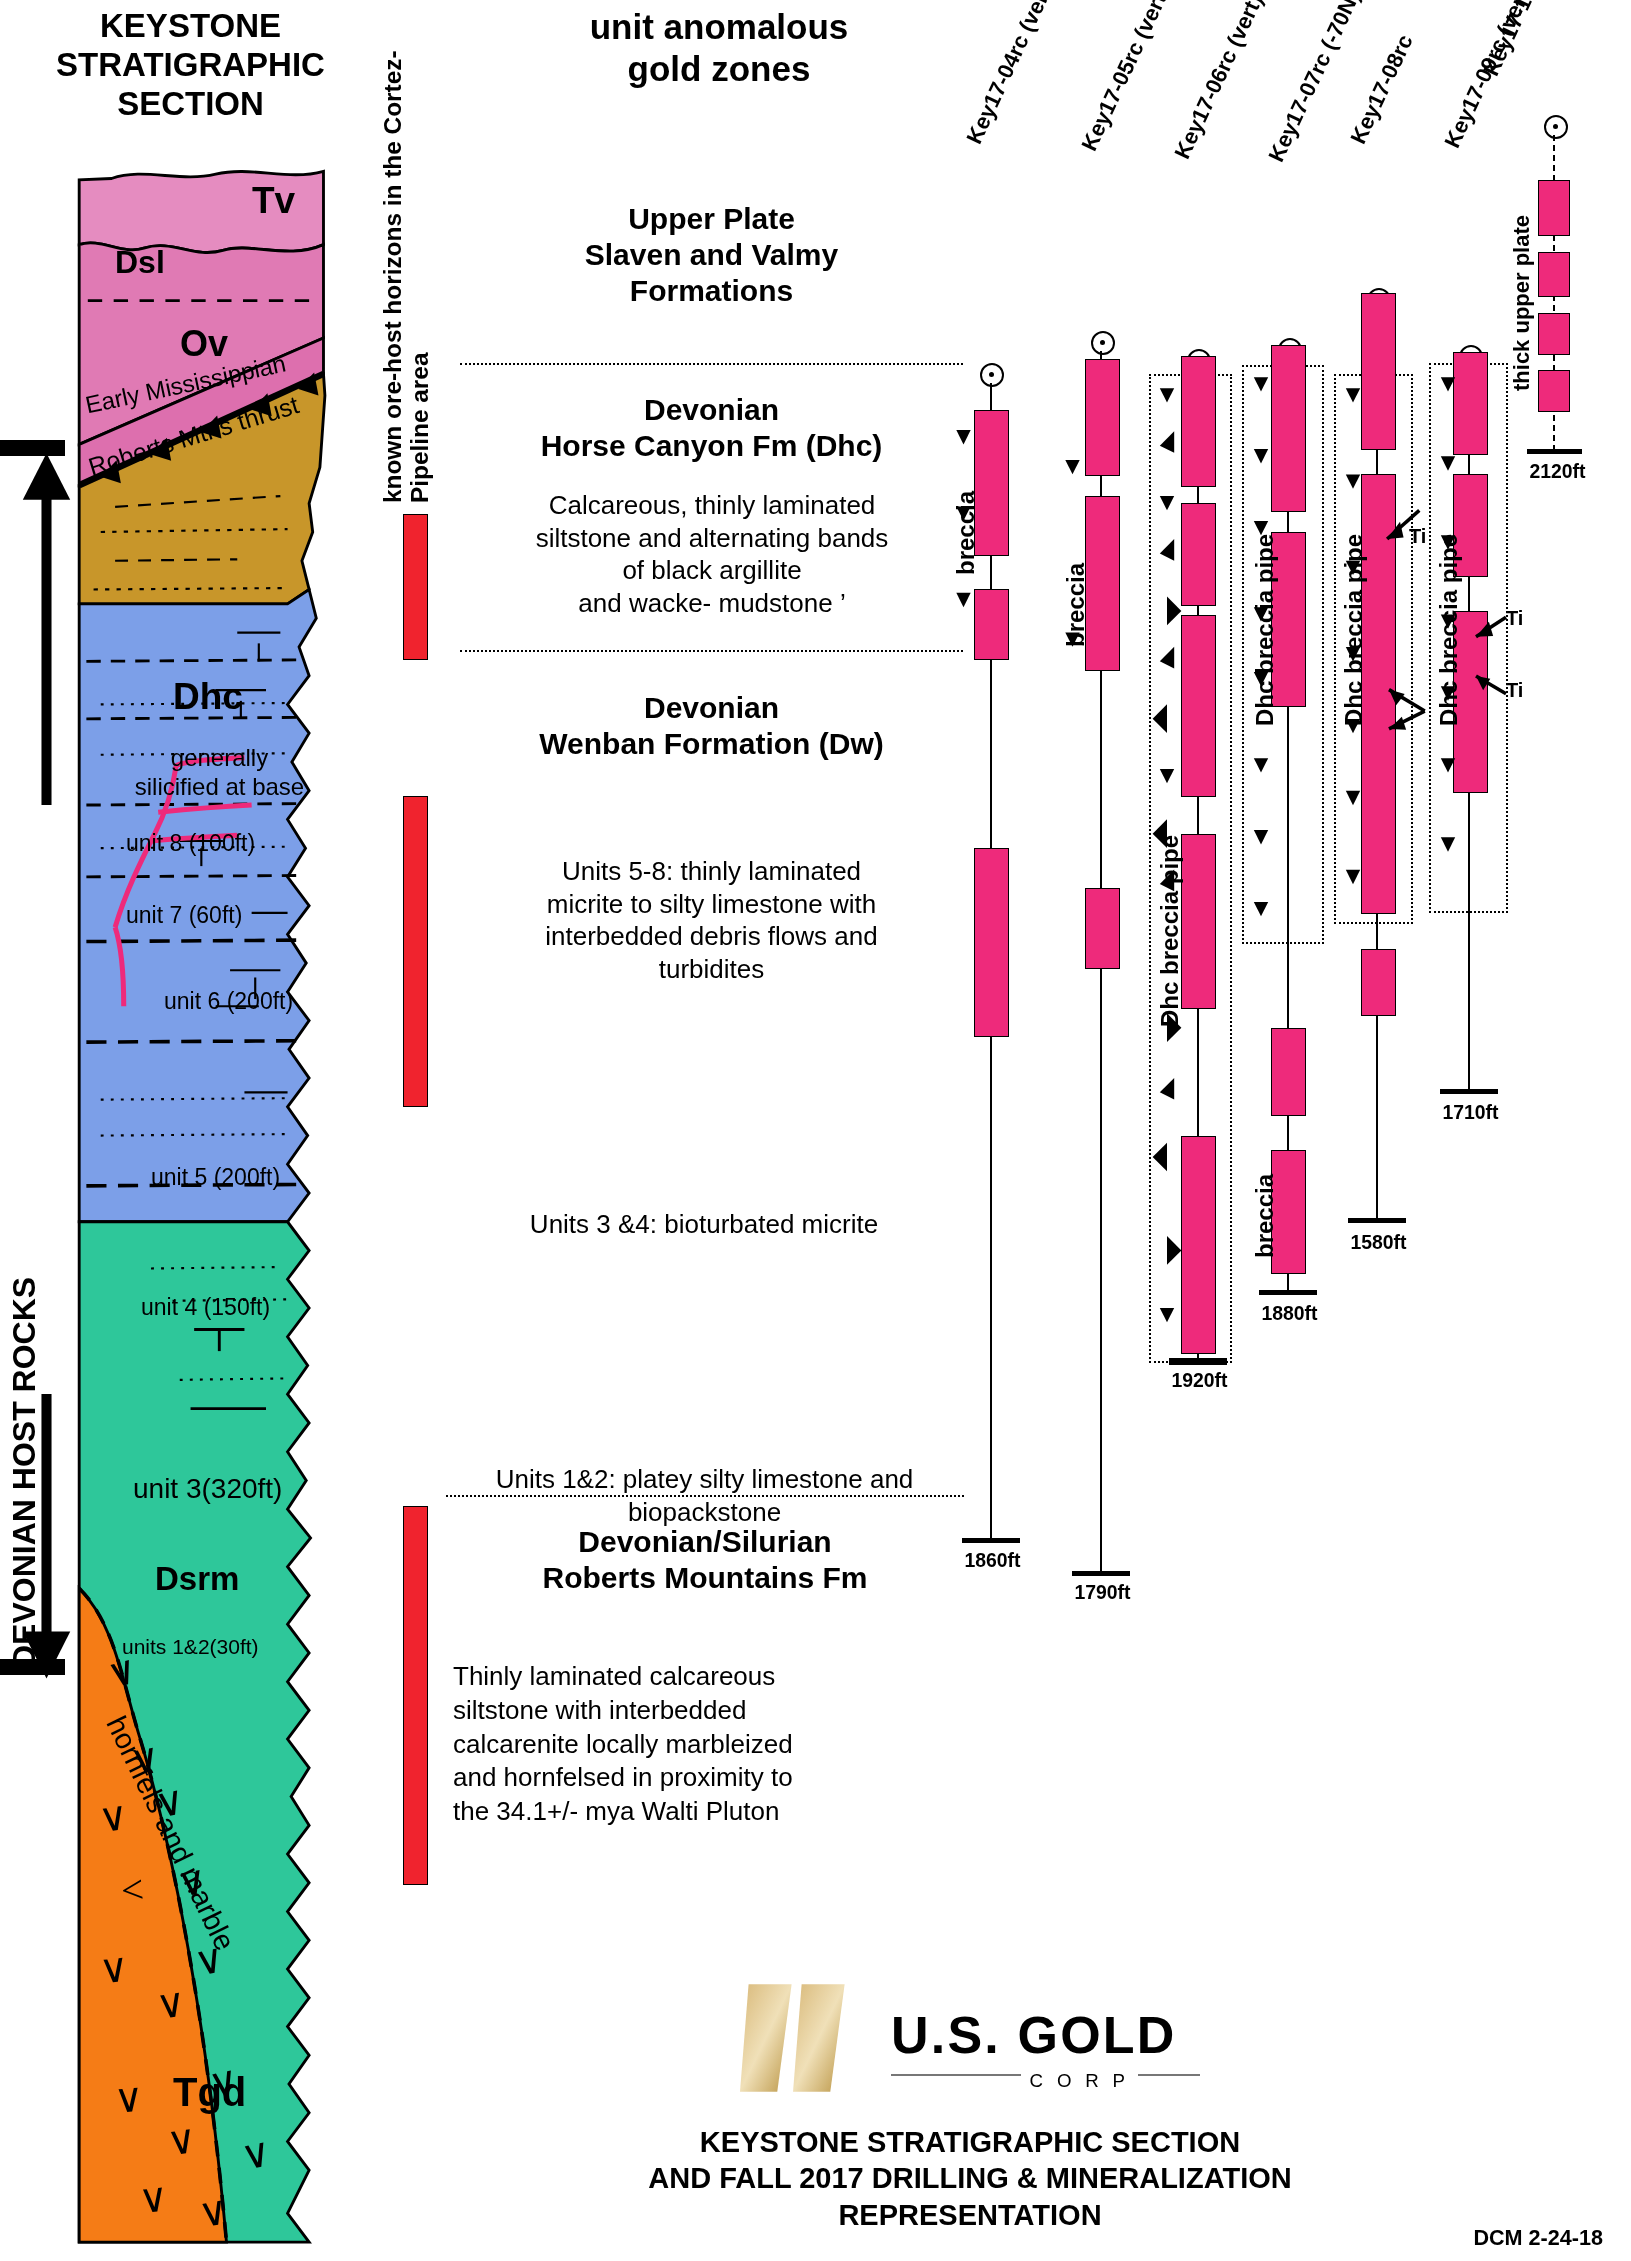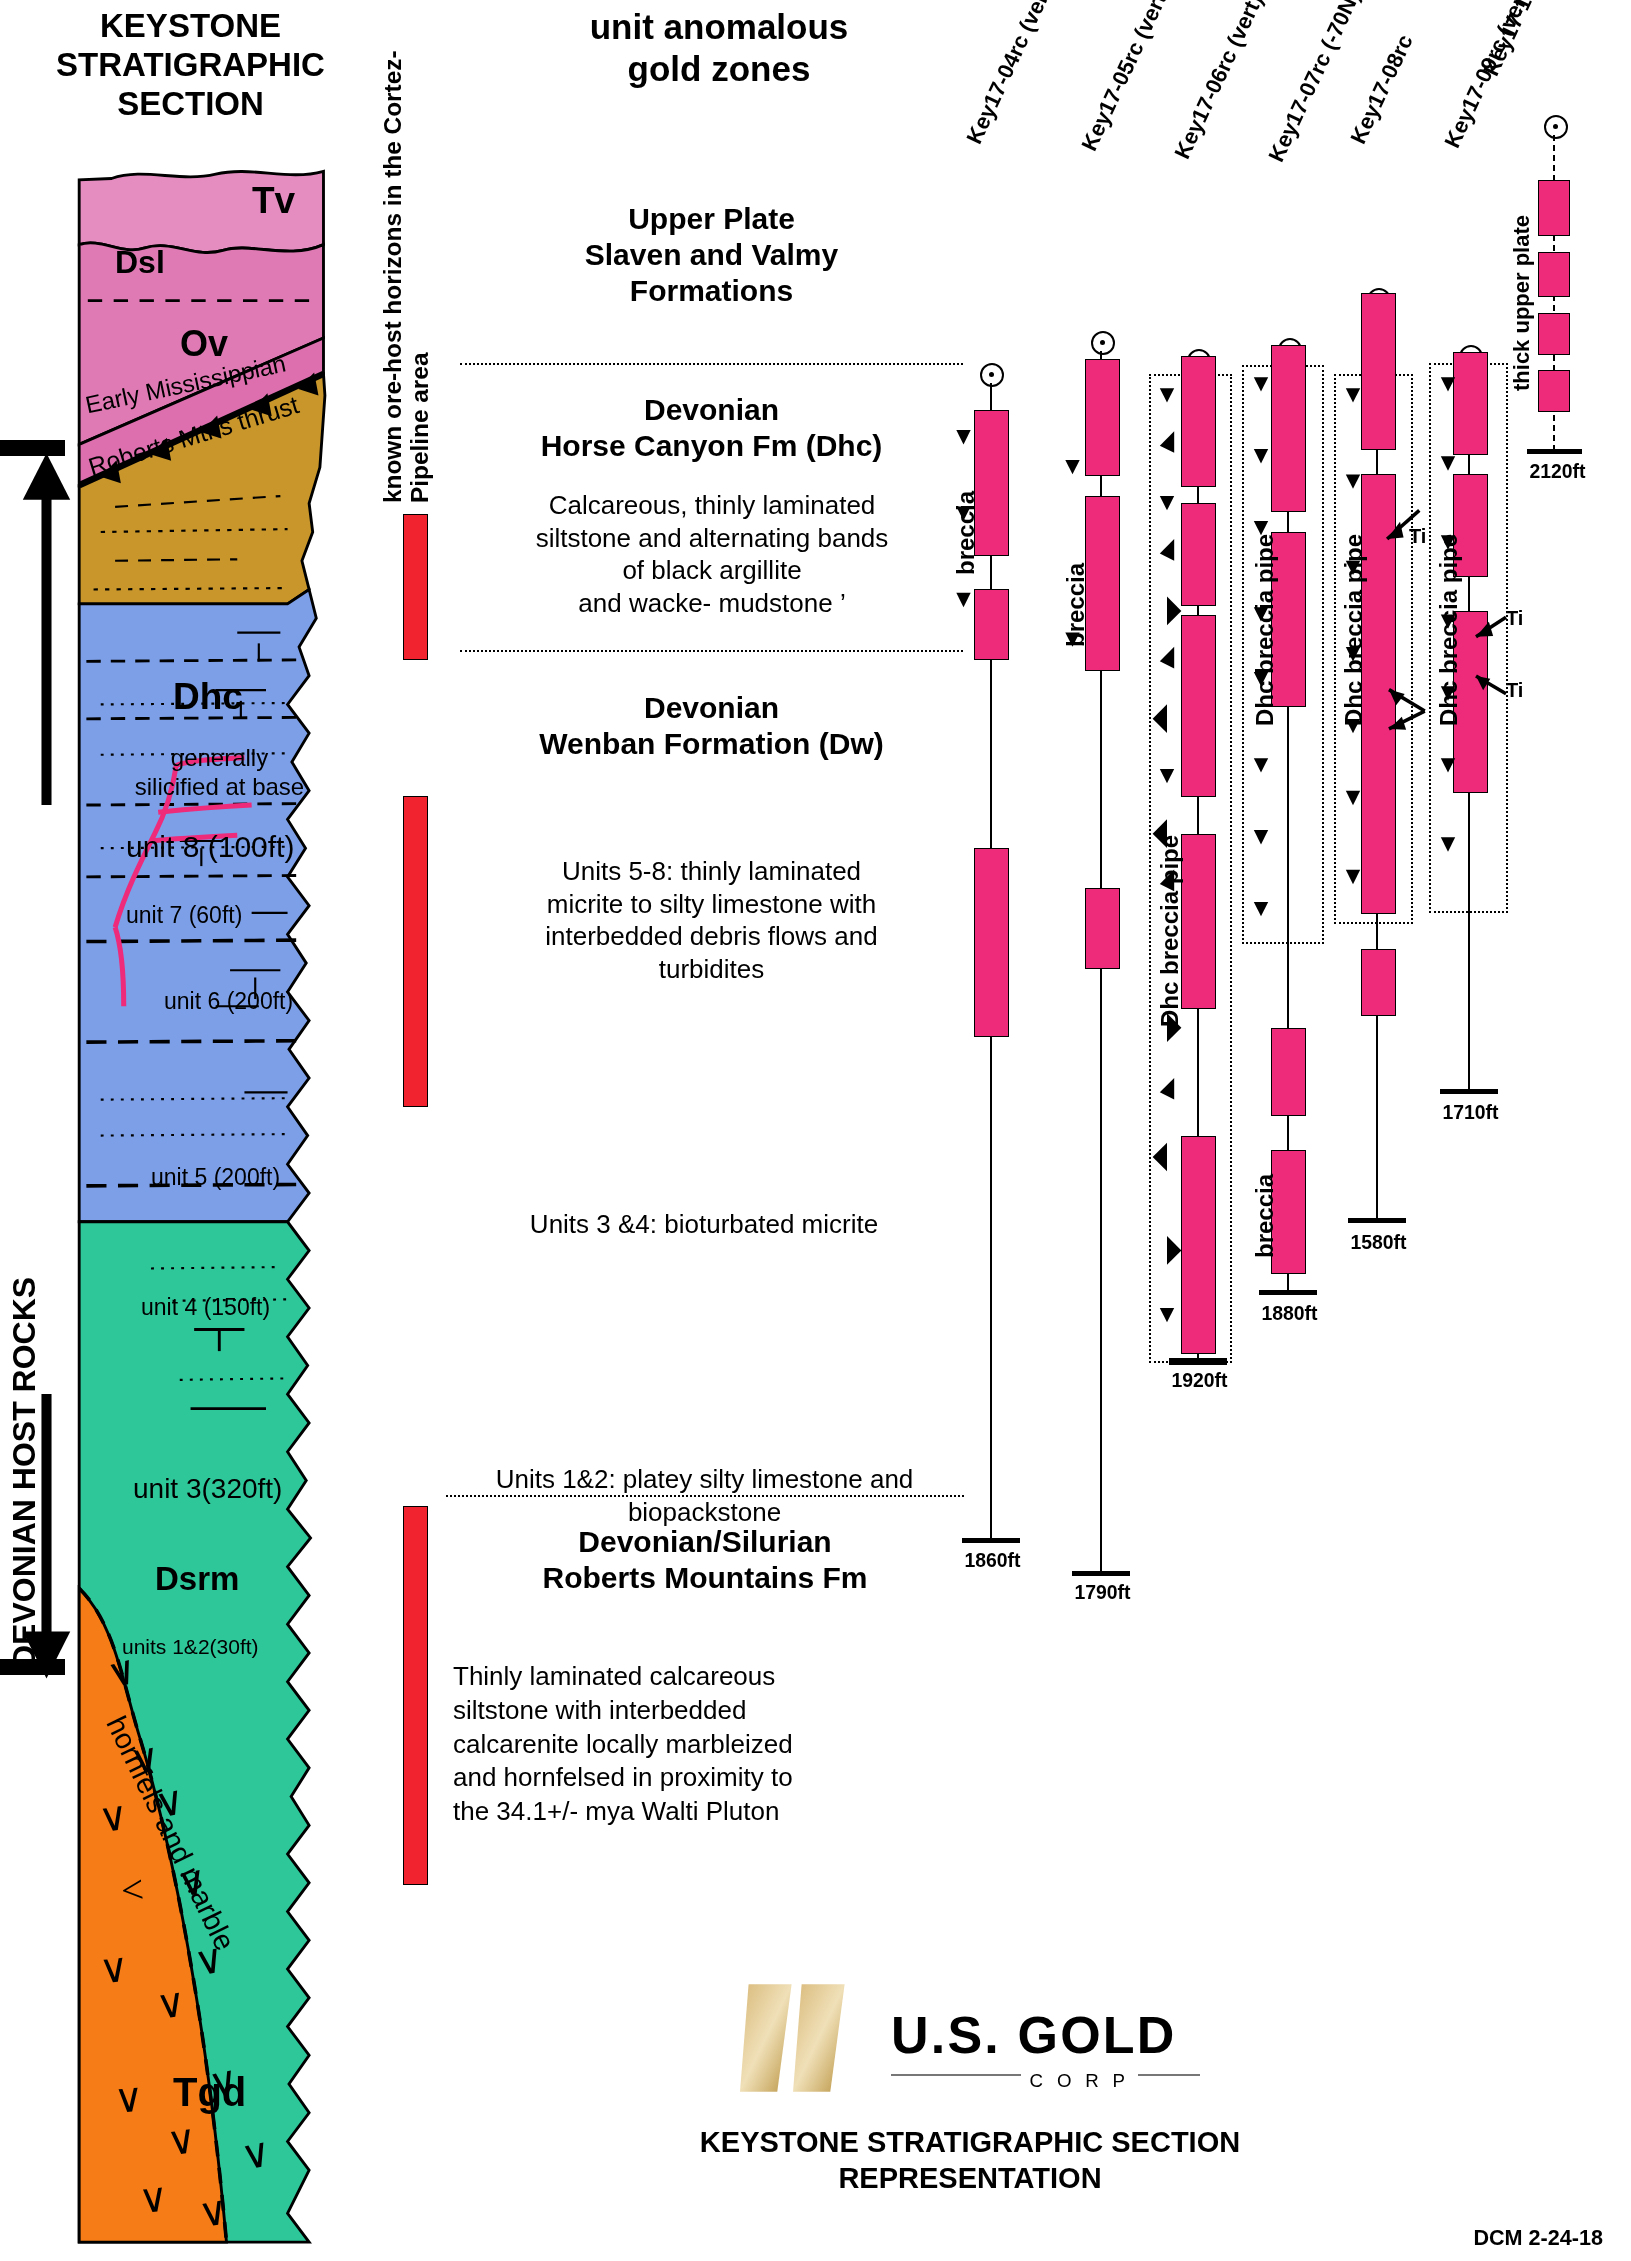--- a/index.html
+++ b/index.html
@@ -186,21 +186,21 @@
 <div class="abs b" style="left:173px;top:676px;font-size:37px;">Dhc</div>
 <div class="abs b" style="left:155px;top:1560px;font-size:33px;">Dsrm</div>
 <div class="abs b" style="left:173px;top:2070px;font-size:40px;">Tgd</div>
 
 <div class="abs" style="left:83px;top:392px;font-size:24px;transform:rotate(-12deg);transform-origin:left top;">Early Mississippian</div>
 <div class="abs" style="left:85px;top:454px;font-size:25px;transform:rotate(-17deg);transform-origin:left top;">Roberts Mtns thrust</div>
 <div class="abs c" style="left:101px;top:744px;width:237px;font-size:24px;line-height:1.2;">generally<br>silicified at base</div>
 
 <div class="abs" style="left:129px;top:1711px;font-size:29px;transform:rotate(64deg);transform-origin:left top;">hornfels and marble</div>
 
-<div class="abs" style="left:126px;top:830px;font-size:30px;">unit 8 (100ft)</div>
+<div class="abs" style="left:126px;top:830px;font-size:23px;">unit 8 (100ft)</div>
 <div class="abs" style="left:126px;top:902px;font-size:23px;">unit 7 (60ft)</div>
 <div class="abs" style="left:164px;top:988px;font-size:23px;">unit 6 (200ft)</div>
 <div class="abs" style="left:151px;top:1164px;font-size:23px;">unit 5 (200ft)</div>
 <div class="abs" style="left:129px;top:1294px;font-size:23px;margin-left:12px;">unit 4 (150ft)</div>
 <div class="abs" style="left:133px;top:1473px;font-size:28px;">unit 3(320ft)</div>
 <div class="abs" style="left:122px;top:1635px;font-size:21px;">units 1&amp;2(30ft)</div>
 
 <div class="abs redbar" style="left:403px;top:514px;width:23px;height:144px;"></div>
 <div class="abs redbar" style="left:403px;top:796px;width:23px;height:309px;"></div>
 <div class="abs redbar" style="left:403px;top:1506px;width:23px;height:377px;"></div>
@@ -396,16 +396,17 @@
   </defs>
   <polygon points="12,0 72,0 52,150 0,150" fill="url(#g1)"></polygon>
   <polygon points="86,0 146,0 126,150 74,150" fill="url(#g1)"></polygon>
 </svg>
 <div class="abs b" style="left:891px;top:2005px;font-size:52px;letter-spacing:2.2px;">U.S. GOLD</div>
 <div class="abs" style="left:891px;top:2074px;width:309px;border-top:2.2px solid #777;"></div>
 <div class="abs" style="left:1021px;top:2070px;font-size:18.7px;letter-spacing:4.3px;background:#fff;padding:0 8.6px;">C O R P</div>
 
 <div class="abs" id="footer-title">
   <div>KEYSTONE STRATIGRAPHIC SECTION</div>
+  <div>AND FALL 2017 DRILLING &amp; MINERALIZATION</div>
   <div>REPRESENTATION</div>
 </div>
 <div class="abs" id="dcm">DCM 2-24-18</div>
 
 
 </body></html>

